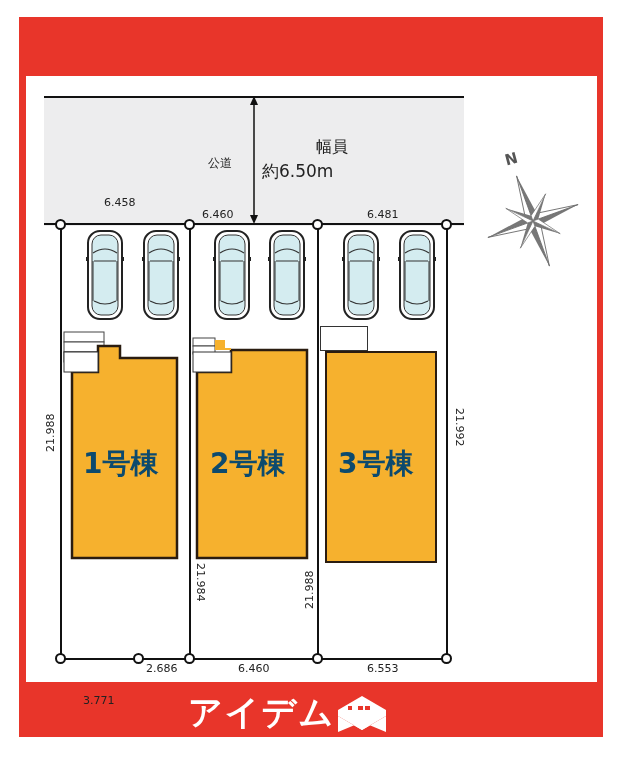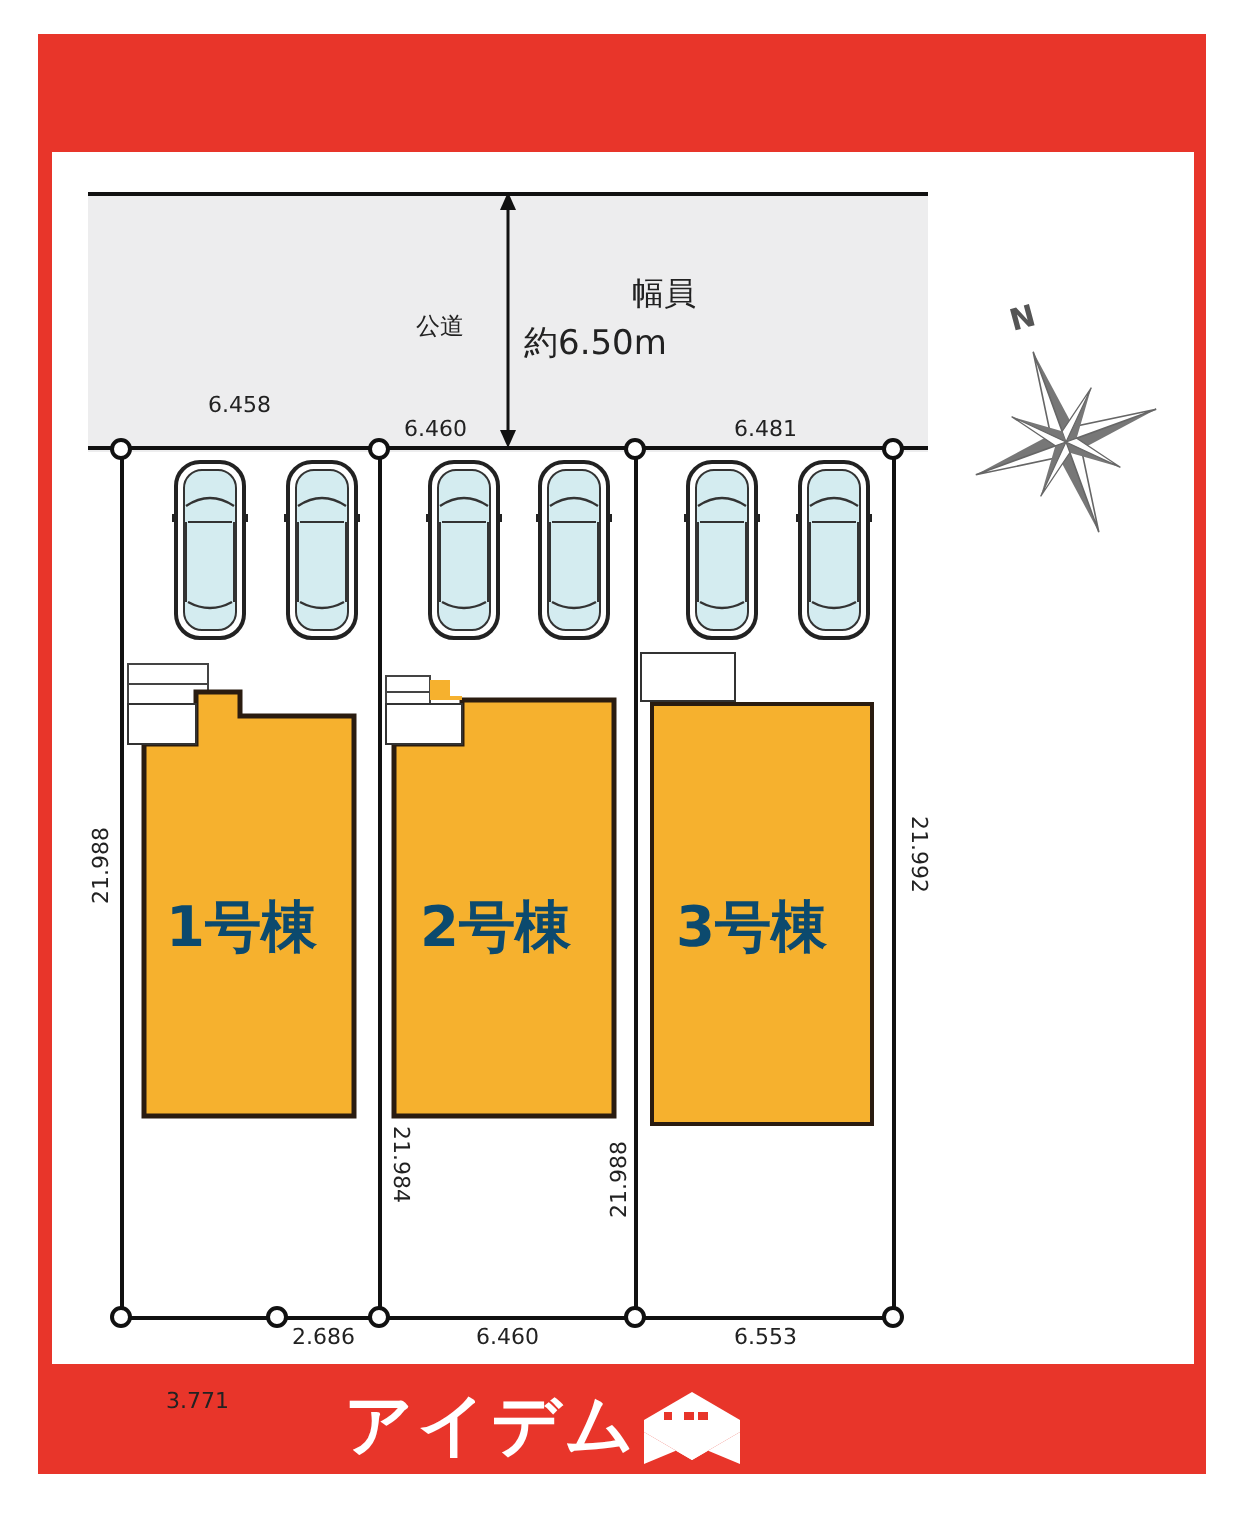--- a/index.html
+++ b/index.html
@@ -10,21 +10,21 @@
   .road-line{position:absolute;left:44px;top:223px;width:420px;height:2px;background:#111;}
   .lbl{position:absolute;color:#222;white-space:nowrap;}
   .dim{font-size:11px;color:#222;position:absolute;white-space:nowrap;}
   .vdim{font-size:11px;color:#222;position:absolute;white-space:nowrap;transform-origin:left top;}
   .lot-line{position:absolute;background:#111;}
   .post{position:absolute;width:7px;height:7px;border:2px solid #111;border-radius:50%;background:#fff;}
   .bldg{position:absolute;background:#f6b12e;border:2px solid #2a1c10;box-sizing:border-box;}
   .bldg-label{position:absolute;font-family:"DejaVu Sans",sans-serif;font-weight:bold;font-size:28px;color:#0c4a6e;white-space:nowrap;}
   .car{position:absolute;width:38px;height:92px;}
   .porch{position:absolute;border:1.5px solid #333;background:#fff;box-sizing:border-box;}
-  .logo{position:absolute;left:0;top:690px;width:568px;height:48px;text-align:center;}
+  .logo{position:absolute;left:16px;top:690px;width:568px;height:48px;text-align:center;}
   .logo-text{position:absolute;top:0;font-family:"DejaVu Sans",sans-serif;font-weight:bold;font-size:34px;color:#fff;letter-spacing:2px;white-space:nowrap;}
 </style>
 </head>
 <body>
 
 <div class="frame"></div>
 <div class="inner"></div>
 
 <div class="road"></div>
 <div class="road-line"></div>

